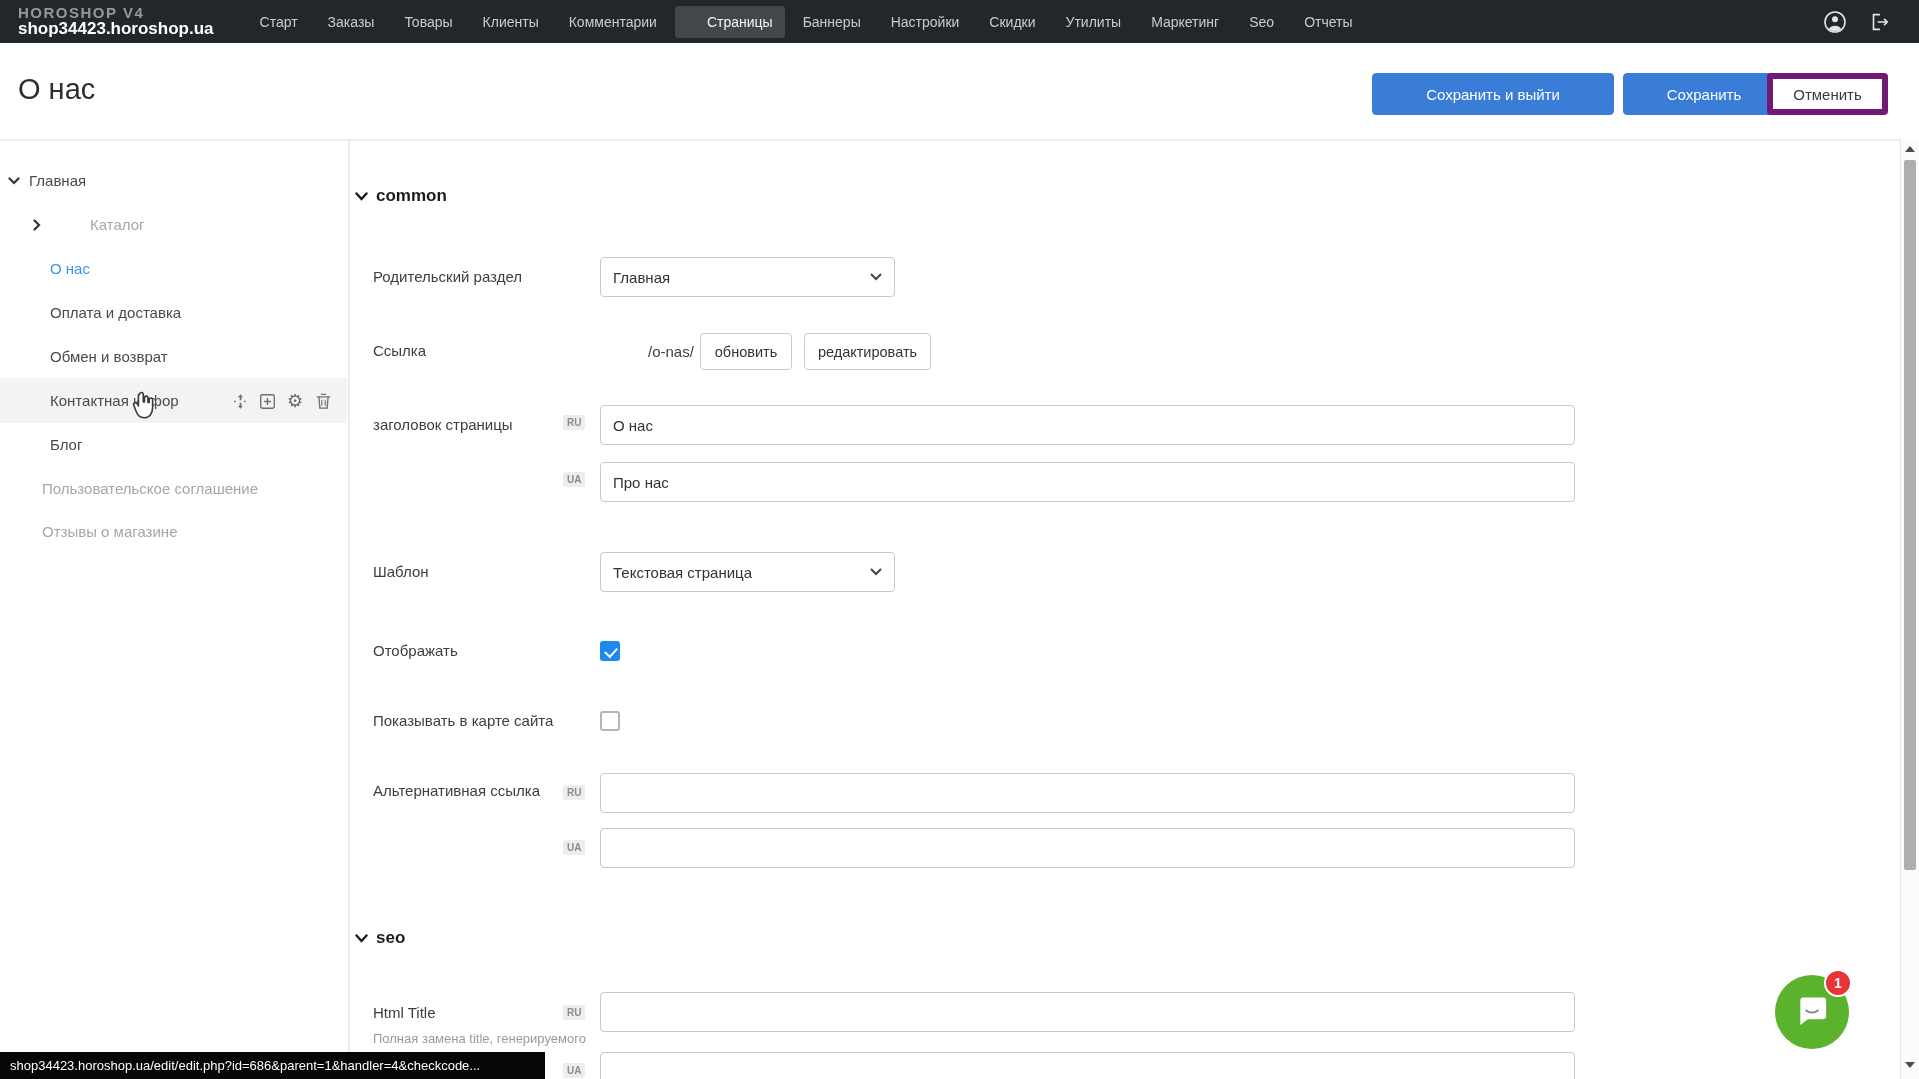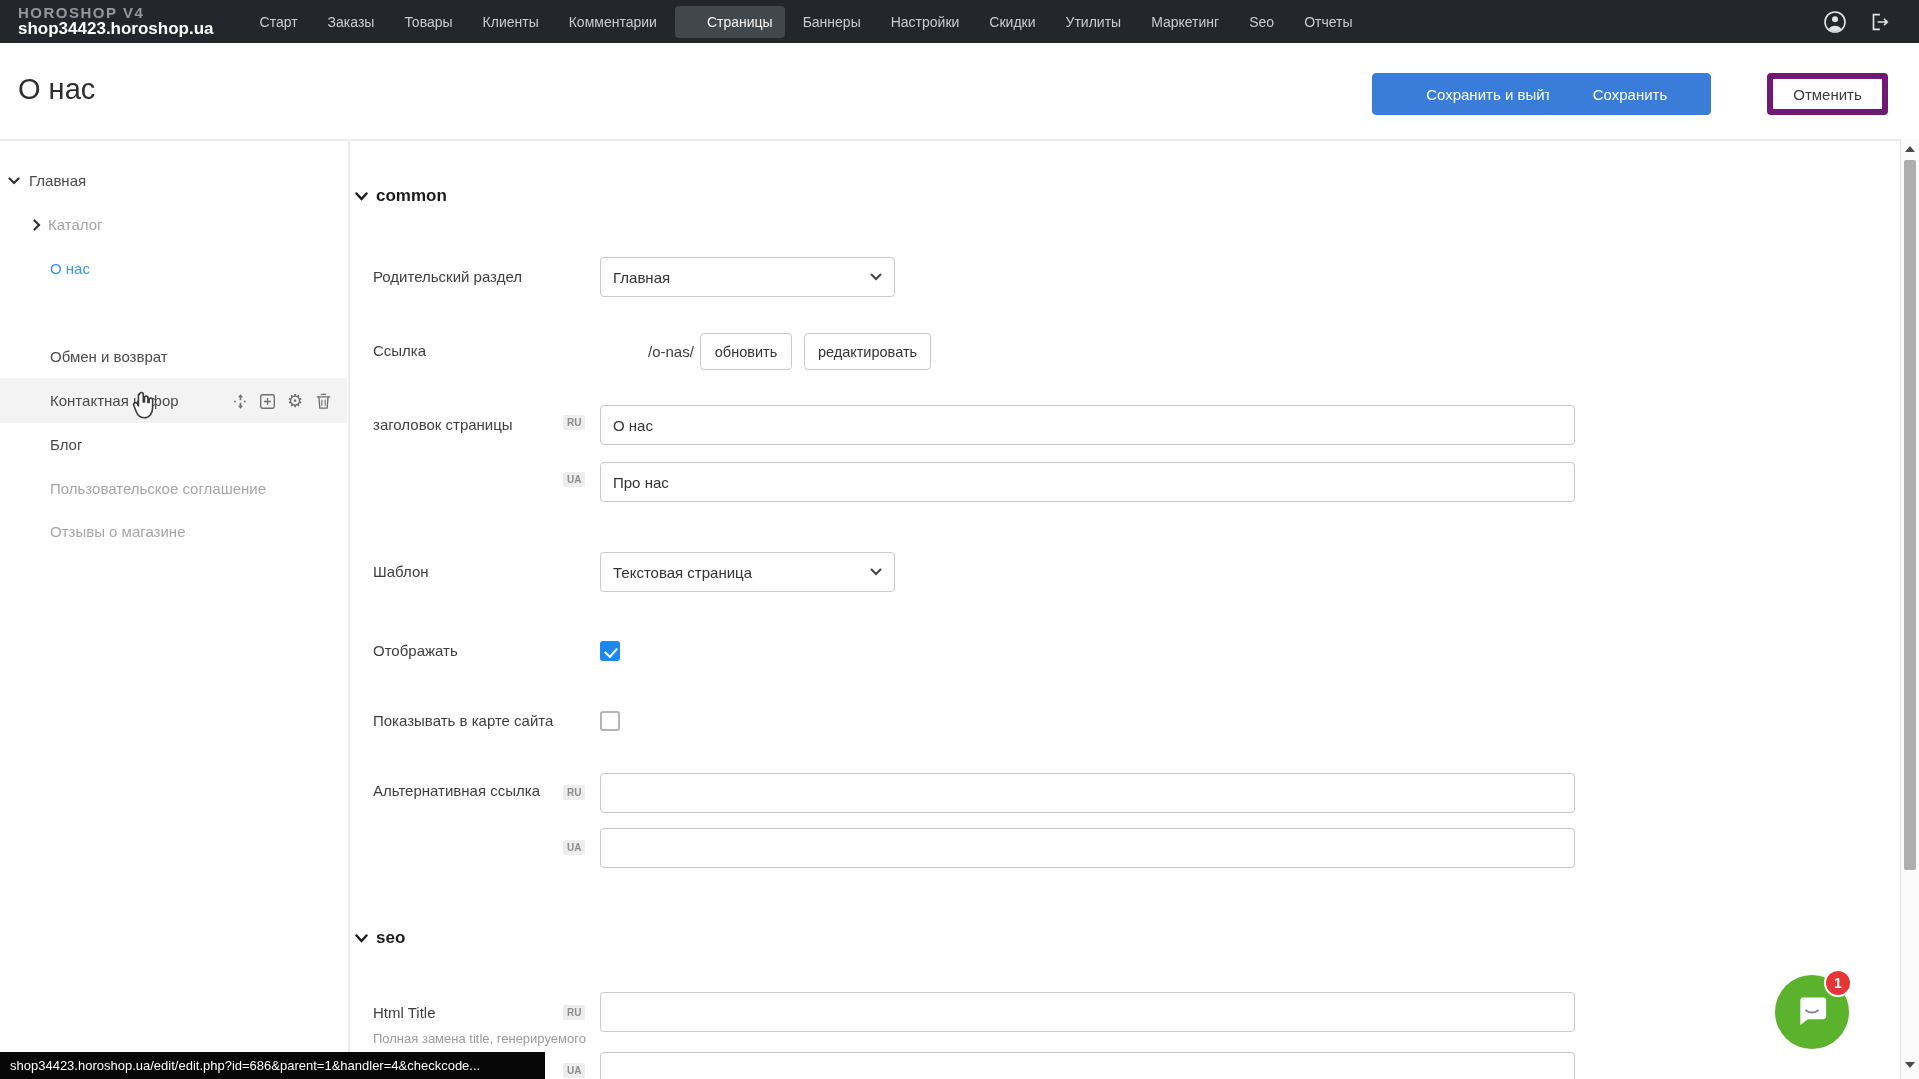--- a/index.html
+++ b/index.html
@@ -24,33 +24,33 @@
 
   
   .pagehead { position:absolute; top:43px; left:0; width:1919px; height:96px; background:#fff; }
   .page-title { position:absolute; left:18px; top:30px; font-size:29px; color:#2e2e2e; }
   .btn { position:absolute; top:30px; height:42px; border-radius:4px; font-size:15px;
          display:flex; align-items:center; justify-content:center; cursor:pointer;
          font-family:"Liberation Sans", sans-serif; }
   .btn-primary { background:#3a7dd8; color:#fff; border:1px solid #3a7dd8; }
   .btn-light   { background:#fff; color:#3a3a3a; border:6px solid #701a75; }
   #btn-save-exit { left:1372px; width:242px; }
-  #btn-save      { left:1549px; width:162px; }
+  #btn-save      { left:1623px; width:162px; }
   #btn-cancel    { left:1767px; width:121px; }
 
   .head-divider { position:absolute; top:139px; left:0; width:1900px; height:2px; background:#ececec; }
   .side-divider { position:absolute; top:141px; left:348px; width:2px; height:938px; background:#ececec; }
 
   
   .tree-item { position:absolute; left:0; width:347px; height:45px; display:flex;
                align-items:center; font-size:15px; color:#4a4a4a; cursor:pointer; }
   .tree-item.hovered { background:#f3f3f3; }
   .tchev { display:flex; align-items:center; }
   .tlabel { white-space:nowrap; }
-  .tlabel.muted { color:#a6a6a6; }
+  .tlabel.muted { color:#a6a6a6;margin-left:42px; }
   .tlabel.selected { color:#3b93f0; }
   .chev0 { margin-left:8px; margin-right:9px; }
   .chev1 { margin-left:33px; margin-right:7px; }
   .indent1 { margin-left:50px; }
   .tree-action { position:absolute; top:14px; width:18px; height:18px; display:flex;
                  align-items:center; justify-content:center; cursor:pointer; }
   .gear-glyph { font-size:18px; color:#6f6f6f; line-height:1; }
   .cursor-hand { position:absolute; left:128px; top:390px; z-index:40; pointer-events:none; }
 
   
@@ -166,20 +166,23 @@
     <span class="tchev chev1">
         <svg width="8" height="12" viewBox="0 0 8 12">
           <path d="M1.5 1.5 6 6l-4.5 4.5" fill="none" stroke="#333" stroke-width="2.2" stroke-linecap="round"></path>
         </svg>
       </span>
     <span class="tlabel muted">Каталог</span>
   </div>
   <div class="tree-item" style="top:246px">
     <span class="tlabel selected indent1">О нас</span>
   </div>
+  <div class="tree-item" style="top:290px">
+    <span class="tlabel indent1">Оплата и доставка</span>
+  </div>
   <div class="tree-item" style="top:334px">
     <span class="tlabel indent1">Обмен и возврат</span>
   </div>
   <div class="tree-item hovered" style="top:378px">
     <span class="tlabel indent1">Контактная инфор</span>
     <span class="tree-action" style="left:231px">
       <svg width="17" height="17" viewBox="0 0 20 20">
           <path d="M10 1.5 13 5h-2v3.5H9V5H7l3-3.5zM10 18.5 7 15h2v-3.5h2V15h2l-3 3.5z" fill="#6f6f6f"></path>
           <path d="M2.5 10h3.5M14 10h3.5" stroke="#6f6f6f" stroke-width="1.5" stroke-dasharray="2 1.6"></path>
         </svg>

